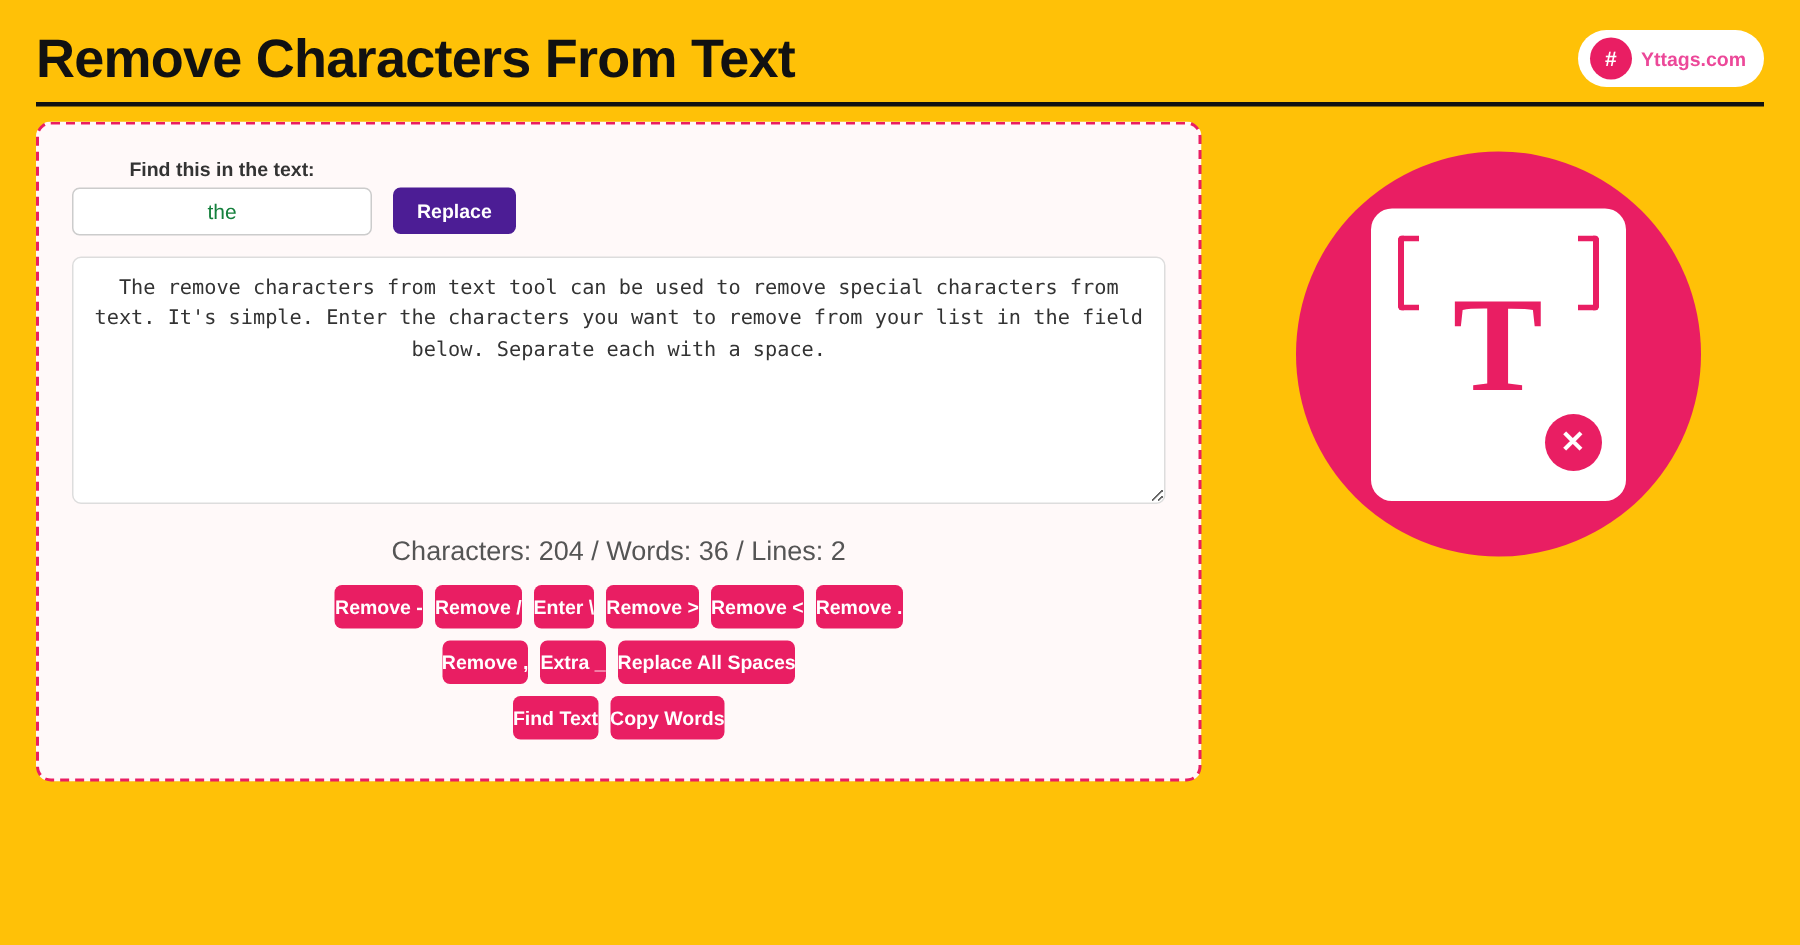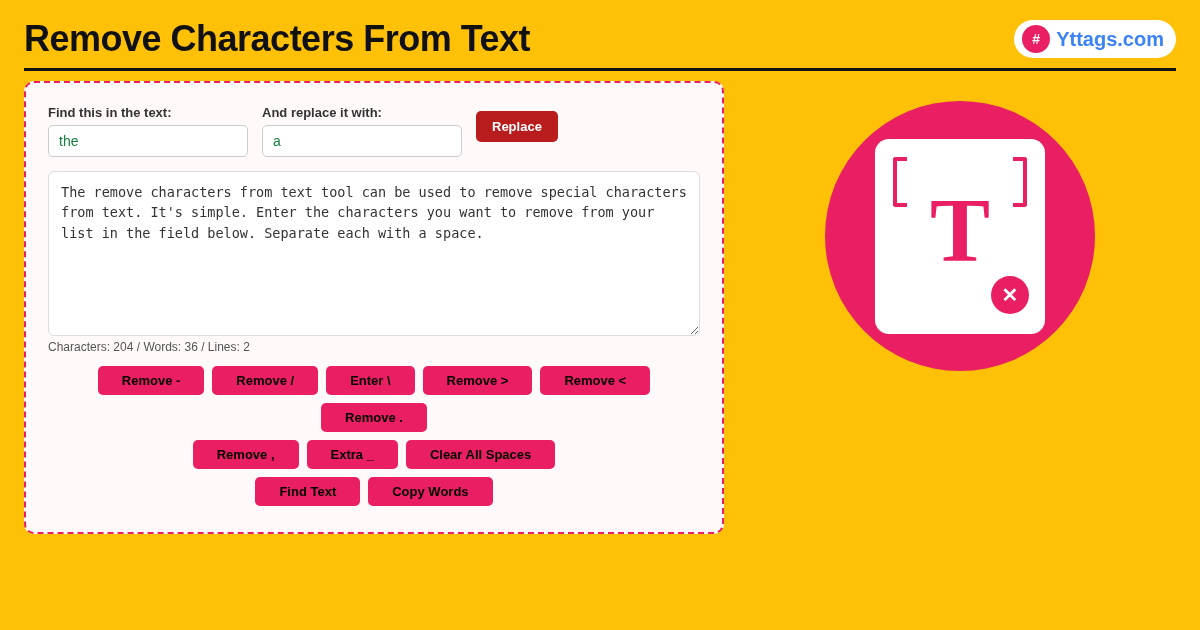--- a/index.html
+++ b/index.html
@@ -1,15 +1,15 @@
 <!DOCTYPE html>
 <html><head>
   <meta charset="utf-8">
   <style>
-    * { box-sizing: border-box; margin: 0; padding: 0; }
+    * { box-sizing: border-box; margin: 0; padding: 0; text-align: center; }
     body {
       background-color: #FFC107;
       font-family: Arial, sans-serif;
       width: 1200px;
       height: 630px;
       overflow: hidden;
       position: relative;
     }
 
     
@@ -47,39 +47,39 @@
       height: 28px;
       display: flex;
       align-items: center;
       justify-content: center;
       color: #fff;
       font-weight: 900;
       font-size: 14px;
     }
     .logo-text {
       font-weight: 700;
-      font-size: 20px;
-      color: #3b82f6;
+      font-size: 13px;
+      color: #ec4899;
     }
 
     
     .main-content {
       display: flex;
       padding: 10px 24px 0 24px;
       gap: 20px;
       align-items: flex-start;
     }
 
     
     .card {
       background: #fff9f9;
       border: 2px dashed #e91e63;
       border-radius: 10px;
       padding: 22px 22px 18px 22px;
-      width: 700px;
+      width: 777px;
       flex-shrink: 0;
     }
 
     .find-replace-row {
       display: flex;
       align-items: flex-end;
       gap: 14px;
       margin-bottom: 14px;
     }
     .field-group {
@@ -95,65 +95,65 @@
     .field-input {
       border: 1px solid #ccc;
       border-radius: 5px;
       padding: 7px 10px;
       font-size: 14px;
       outline: none;
       width: 200px;
       color: #15803d;
     }
     .replace-btn {
-      background: #b91c1c;
+      background: #4c1d95;
       color: #fff;
       border: none;
       border-radius: 5px;
       padding: 8px 16px;
       font-size: 13px;
       font-weight: 600;
       cursor: pointer;
-      margin-bottom: 15px;
+      margin-bottom: 1px;
     }
 
     .textarea-main {
       width: 100%;
       height: 165px;
       border: 1px solid #ddd;
       border-radius: 6px;
       padding: 10px 12px;
       font-size: 13.5px;
       color: #333;
       resize: both;
       outline: none;
       line-height: 1.5;
       background: #fff;
     }
 
     .stats-bar {
-      font-size: 12px;
+      font-size: 18px;
       color: #555;
-      margin: 0 0 12px 0;
+      margin: 16px 0 12px 0;
     }
 
     
     .btn-row {
       display: flex;
       flex-wrap: wrap;
       gap: 8px;
       justify-content: center;
       margin-bottom: 8px;
     }
     .action-btn {
       background: #e91e63;
-      color: #000000;
+      color: #ffffff;
       border: none;
       border-radius: 5px;
-      padding: 7px 24px;
+      padding: 7px 0;
       font-size: 13px;
       font-weight: 600;
       cursor: pointer;
       white-space: nowrap;
     }
 
     
     .illustration-area {
       flex: 1;
       display: flex;
@@ -239,24 +239,20 @@
 <div class="main-content">
 
   <div class="card">
 
     
     <div class="find-replace-row">
       <div class="field-group">
         <label class="field-label">Find this in the text:</label>
         <input class="field-input" type="text" value="the" style="">
       </div>
-      <div class="field-group">
-        <label class="field-label">And replace it with:</label>
-        <input class="field-input" type="text" value="a" style="">
-      </div>
       <button class="replace-btn">Replace</button>
     </div>
 
     
     <textarea class="textarea-main" style="">The remove characters from text tool can be used to remove special characters from text. It's simple. Enter the characters you want to remove from your list in the field below. Separate each with a space.</textarea>
 
     
     <div class="stats-bar">Characters: 204 / Words: 36 / Lines: 2</div>
 
     
@@ -265,21 +261,21 @@
         <button class="action-btn">Remove /</button>
         <button class="action-btn">Enter \</button>
         <button class="action-btn">Remove &gt;</button>
         <button class="action-btn">Remove &lt;</button>
         <button class="action-btn">Remove .</button>
       </div>
     
     <div class="btn-row" id="btn-row-2">
         <button class="action-btn">Remove ,</button>
         <button class="action-btn">Extra _</button>
-        <button class="action-btn">Clear All Spaces</button>
+        <button class="action-btn">Replace All Spaces</button>
       </div>
     
     <div class="btn-row" id="btn-row-3">
         <button class="action-btn">Find Text</button>
         <button class="action-btn">Copy Words</button>
       </div>
 
   </div>
 
   <div class="illustration-area">

